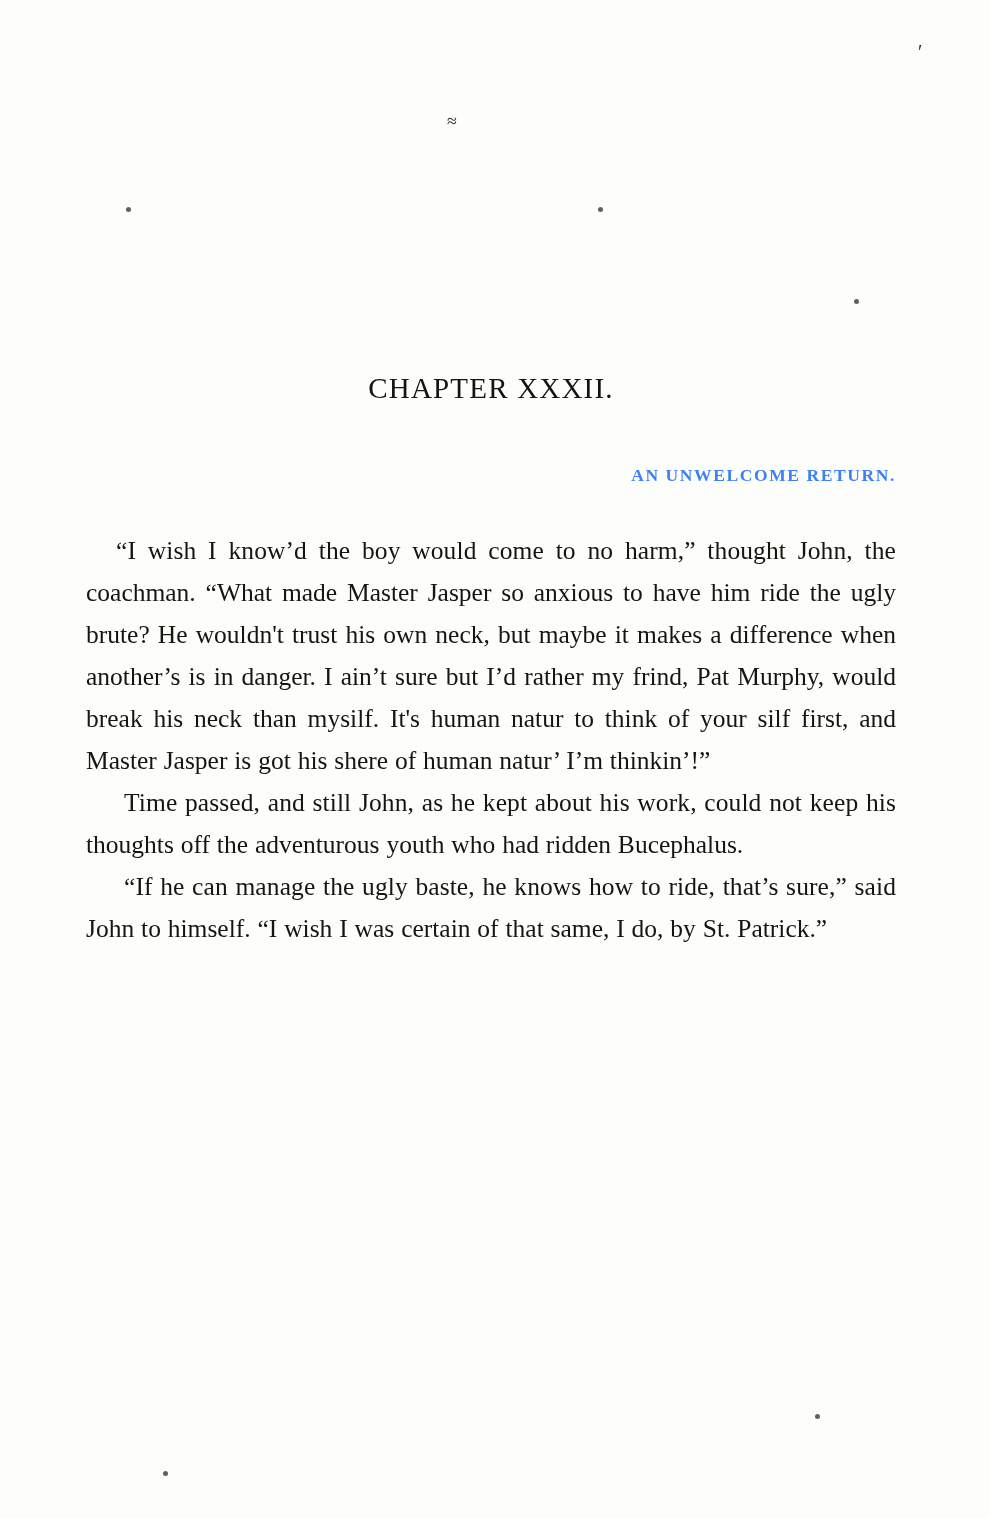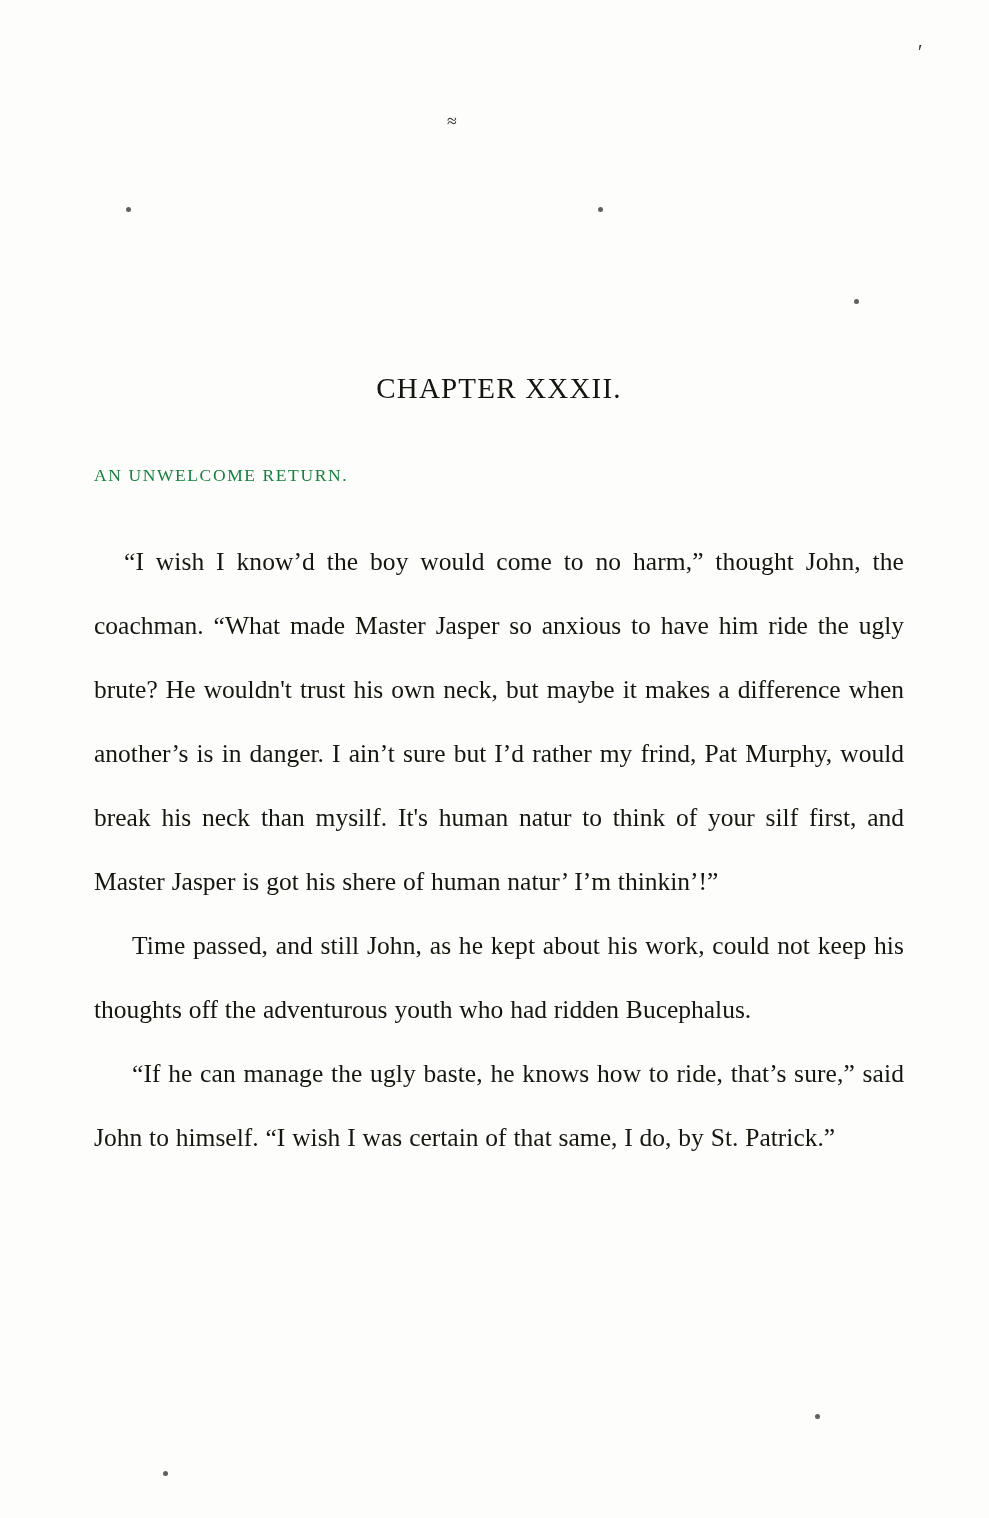--- a/index.html
+++ b/index.html
@@ -35,51 +35,50 @@
     font-family: "Liberation Serif", serif;
     line-height: 1;
     user-select: none;
   }
 
   .content {
     position: absolute;
     left: 86px;
     top: 372px;
     width: 810px;
-    margin-left: 8px;
   }
 
   .chapter-title {
     text-align: center;
     font-size: 29px;
     letter-spacing: 1.2px;
     font-weight: normal;
     margin: 0;
     color: #15150f;
   }
 
   .chapter-subtitle {
-    text-align: left;
+    text-align: right;
     font-size: 17.5px;
     letter-spacing: 1.6px;
     margin: 60px 0 0 0;
-    font-weight: normal;
-    color: #15803d;
+    font-weight: bold;
+    color: #3b82f6;
     font-variant: small-caps;
     text-transform: uppercase;
   }
 
   .body-text {
     margin-top: 44px;
   }
 
   .body-text p {
     margin: 0;
     font-size: 25.5px;
-    line-height: 64px;
+    line-height: 42px;
     text-align: justify;
     text-justify: inter-word;
     color: #16160f;
     text-indent: 38px;
     word-spacing: 0.5px;
   }
 
   .body-text p.first-para {
     text-indent: 30px;
   }

